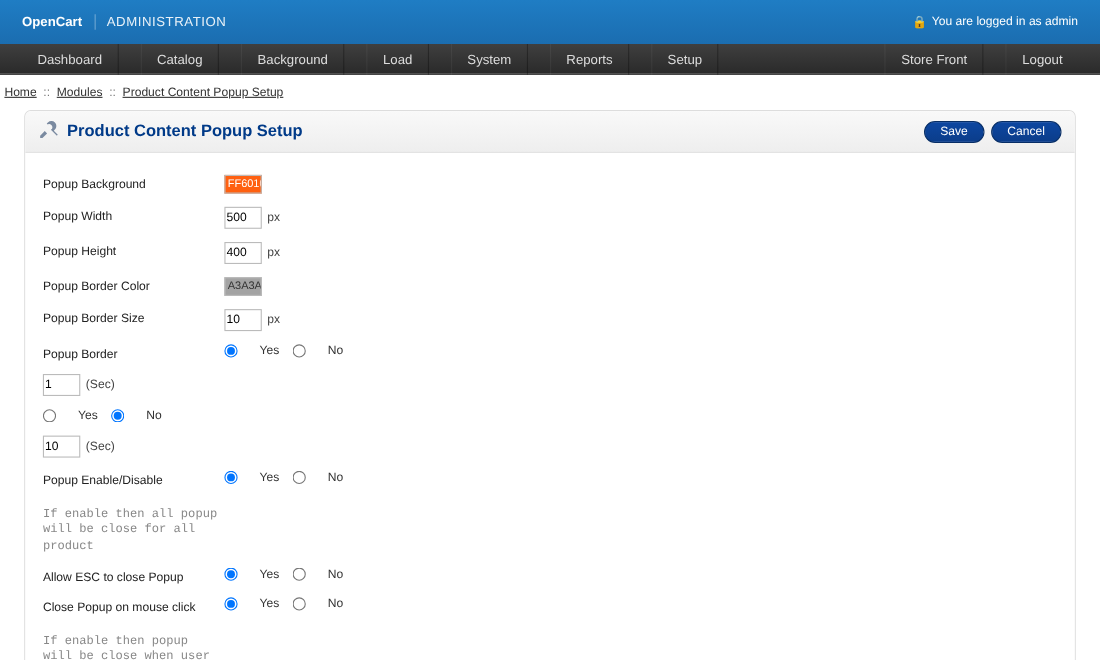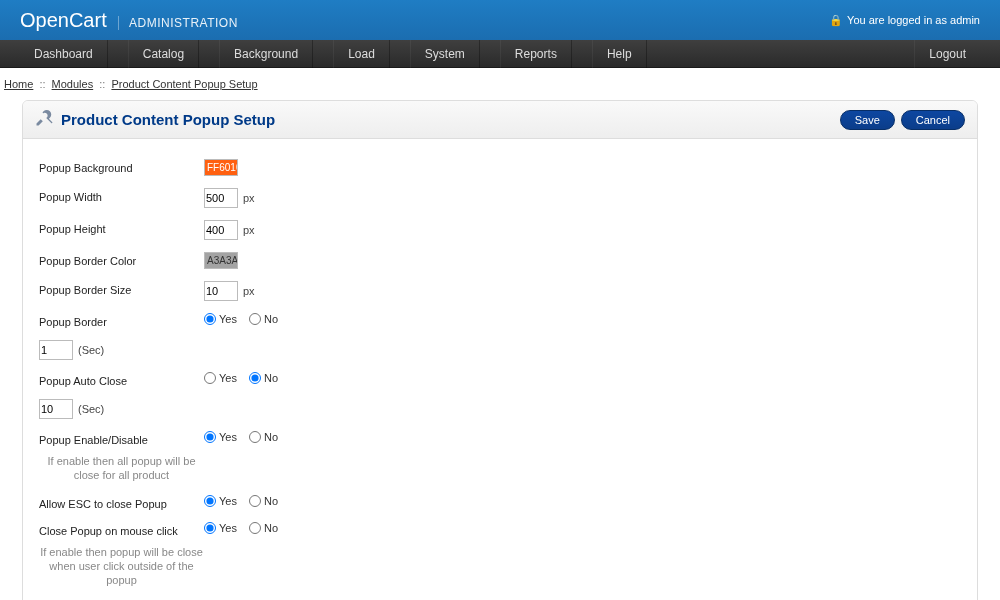--- a/index.html
+++ b/index.html
@@ -1,19 +1,19 @@
 <!DOCTYPE html>
 <html><head>
 <meta charset="utf-8">
 <style>
   * { margin:0; padding:0; box-sizing:border-box; }
   body { font-family: Arial, Helvetica, sans-serif; font-size:12px; color:#333; background:#fff; width:1000px; }
   
   .header { height:40px; background:linear-gradient(#1f7dc4,#1b6db0); color:#fff; display:flex; align-items:center; padding:0 20px; justify-content:space-between; }
-  .logo { font-size:20px; font-weight:normal; }
+  .logo { font-size:12px; font-weight:bold; }
   .logo-sub { font-weight:normal; font-size:12px; opacity:0.9; border-left:1px solid rgba(255,255,255,0.4); padding-left:10px; margin-left:8px; letter-spacing:0.5px; }
   .login-info { font-size:11px; display:flex; align-items:center; gap:4px; }
   .lock-icon { color:#fdd835; font-size:11px; }
   
   .nav { height:28px; background:linear-gradient(#3f3f3f,#2a2a2a); display:flex; align-items:center; padding:0 20px; justify-content:space-between; border-bottom:1px solid #1a1a1a; }
   .nav-left, .nav-right { display:flex;gap:20px; }
   .nav a { color:#ddd; text-decoration:none; font-size:12px; padding:0 14px; line-height:28px; display:inline-block; border-right:1px solid rgba(0,0,0,0.3); border-left:1px solid rgba(255,255,255,0.05);}
   .nav-left a:first-child { border-left:none; }
   .nav-right a:last-child { border-right:none; }
   
@@ -25,26 +25,26 @@
   .box-heading { background:linear-gradient(#f9f9f9,#eeeeee); border-bottom:1px solid #ddd; padding:8px 12px; display:flex; align-items:center; justify-content:space-between; }
   .heading-left { display:flex; align-items:center; gap:8px; }
   .heading-title { color:#003a88; font-size:15px; font-weight:bold; }
   .tools-icon svg { width:18px; height:18px; }
   .buttons { display:flex; gap:6px; }
   .btn { background:linear-gradient(#0d47a1,#0b3d8a); color:#fff; border:1px solid #072e66; border-radius:10px; padding:3px 14px; font-size:11px; cursor:pointer; }
   
   .box-content { padding:14px 16px 22px; background:#fff; }
   .form-row { display:flex; align-items:flex-start; padding:6px 0; font-size:11px; }
   .form-label { width:165px; padding-top:3px; color:#222; }
-  .form-label .hint { color:#888; font-family:Liberation Sans, sans-serif; font-size:11px; line-height:1.3; display:block; margin-top:8px;text-align:center; }
+  .form-label .hint { color:#888; font-family:Liberation Mono, monospace; font-size:11px; line-height:1.3; display:block; margin-top:18px; }
   .form-control { display:flex; align-items:center; gap:5px; }
   input[type=text].tiny { width:34px; height:20px; font-size:11px; border:1px solid #bbb; padding:1px 1px; }
   .color-swatch { width:34px; height:17px; border:1px solid #bbb; font-size:10px; color:#fff; display:flex; align-items:center; justify-content:flex-start; padding:0 2px; overflow:hidden; white-space:nowrap;}
   .radio-group { display:flex; align-items:center; gap:4px; }
-  .radio-group label { margin-right:8px; font-size:11px; display:inline-flex; align-items:flex-end; gap:3px;}
+  .radio-group label { margin-right:8px; font-size:11px; display:inline-flex; align-items:flex-end; gap:20px;}
   input[type=radio] { margin:0; width:12px; height:12px; }
   .unit { color:#444; font-size:11px; }
 </style>
 </head>
 <body>
 
 <div class="header">
   <div>
     <span class="logo">OpenCart</span>
     <span class="logo-sub">ADMINISTRATION</span>
@@ -56,23 +56,24 @@
 </div>
 
 <div class="nav">
   <div class="nav-left">
     <a href="#">Dashboard</a>
     <a href="#">Catalog</a>
     <a href="#">Background</a>
     <a href="#">Load</a>
     <a href="#">System</a>
     <a href="#">Reports</a>
-    <a href="#">Help</a>
+    <a href="#">Setup</a>
   </div>
   <div class="nav-right">
+    <a href="#">Store Front</a>
     <a href="#">Logout</a>
   </div>
 </div>
 
 <div class="breadcrumbs">
   <a href="#">Home</a>
   <span class="sep">::</span>
   <a href="#">Modules</a>
   <span class="sep">::</span>
   <a href="#">Product Content Popup Setup</a>
@@ -149,21 +150,20 @@
     </div>
 
     <div class="form-row">
       <div class="form-control">
         <input type="text" class="tiny" value="1" style="">
         <span class="unit">(Sec)</span>
       </div>
     </div>
 
     <div class="form-row">
-      <div class="form-label">Popup Auto Close</div>
       <div class="form-control radio-group">
         <label>
             <input type="radio" name="autoclose" style="">
             <span>Yes</span>
           </label>
         <label>
             <input type="radio" name="autoclose" checked="" style="">
             <span>No</span>
           </label>
       </div>

